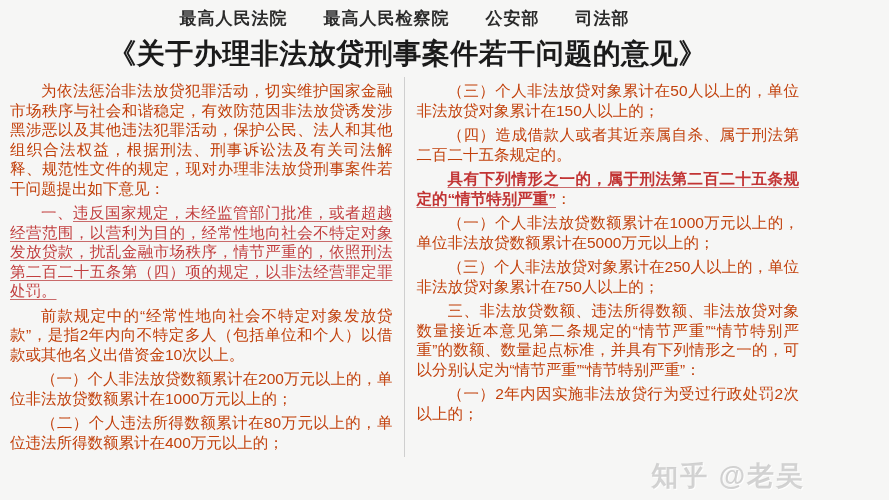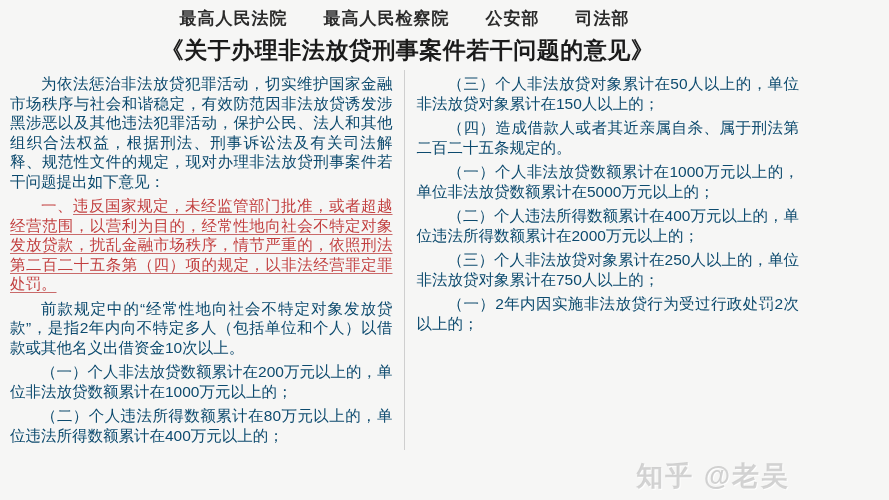--- a/index.html
+++ b/index.html
@@ -20,21 +20,21 @@
     padding-top: 7px;
   }
   .agencies {
     font-size: 17px;
     font-weight: bold;
     color: #2b2b2b;
     letter-spacing: 1px;
     margin: 0;
   }
   .doc-title {
-    font-size: 23px;
+    font-size: 28px;
     font-weight: bold;
     color: #1b1b1b;
     margin: 5px 0 0 6px;
     letter-spacing: 0.5px;
   }
   .content {
     display: flex;
     align-items: stretch;
     margin-top: 4px;
     padding: 0 10px;
@@ -46,39 +46,39 @@
   .col-left  { padding-right: 11px; }
   .col-right { padding-left: 12px; border-left: 1px solid #cfcfcf; }
   .col p {
     margin: 4px 0 5px 0;
     font-size: 15.5px;
     line-height: 1.26;
     color: #3e3e3e;
     text-indent: 2em;
     text-align: justify;
   }
-  .seg-normal { color: #0c4a6e; }
+  .seg-normal { color: #c2410c; }
   .seg-red { color: #c23f3f; }
   .seg-red-u {
     color: #c23f3f;
     text-decoration: underline;
     text-decoration-color: #c96a6a;
     text-underline-offset: 3px;
     margin-top: 36px;
   }
   .seg-red-bold-u {
     color: #c23434;
     font-weight: bold;
     text-decoration: underline;
     text-decoration-color: #c96a6a;
     text-underline-offset: 3px;
   }
   .watermark {
     position: absolute;
-    right: 19px;
+    right: 4px;
     bottom: 6px;
     font-size: 27px;
     font-weight: bold;
     color: rgba(175, 175, 175, 0.55);
     text-shadow: 1px 1px 0 rgba(255,255,255,0.9);
     letter-spacing: 2px;
     pointer-events: none;
   }
 </style>
 </head>
@@ -93,20 +93,21 @@
     <div class="col col-left">
         <p><span class="seg-normal">为依法惩治非法放贷犯罪活动，切实维护国家金融市场秩序与社会和谐稳定，有效防范因非法放贷诱发涉黑涉恶以及其他违法犯罪活动，保护公民、法人和其他组织合法权益，根据刑法、刑事诉讼法及有关司法解释、规范性文件的规定，现对办理非法放贷刑事案件若干问题提出如下意见：</span></p>
         <p><span class="seg-red">一、</span><span class="seg-red-u">违反国家规定，未经监管部门批准，或者超越经营范围，以营利为目的，经常性地向社会不特定对象发放贷款，扰乱金融市场秩序，情节严重的，依照刑法第二百二十五条第（四）项的规定，以非法经营罪定罪处罚。</span></p>
         <p><span class="seg-normal">前款规定中的“经常性地向社会不特定对象发放贷款”，是指2年内向不特定多人（包括单位和个人）以借款或其他名义出借资金10次以上。</span></p>
         <p><span class="seg-normal">（一）个人非法放贷数额累计在200万元以上的，单位非法放贷数额累计在1000万元以上的；</span></p>
         <p><span class="seg-normal">（二）个人违法所得数额累计在80万元以上的，单位违法所得数额累计在400万元以上的；</span></p>
       </div>
     <div class="col col-right">
         <p><span class="seg-normal">（三）个人非法放贷对象累计在50人以上的，单位非法放贷对象累计在150人以上的；</span></p>
         <p><span class="seg-normal">（四）造成借款人或者其近亲属自杀、属于刑法第二百二十五条规定的。</span></p>
+        <p><span class="seg-red-bold-u">具有下列情形之一的，属于刑法第二百二十五条规定的“情节特别严重”</span><span class="seg-normal">：</span></p>
         <p><span class="seg-normal">（一）个人非法放贷数额累计在1000万元以上的，单位非法放贷数额累计在5000万元以上的；</span></p>
-        <p><span class="seg-normal">（二）个人违法所得数额累计在400万元以上的，单位违法所得数额累计在2000万元以上的；</span></p>
         <p><span class="seg-normal">（三）个人非法放贷对象累计在250人以上的，单位非法放贷对象累计在750人以上的；</span></p>
+        <p><span class="seg-normal">三、非法放贷数额、违法所得数额、非法放贷对象数量接近本意见第二条规定的“情节严重”“情节特别严重”的数额、数量起点标准，并具有下列情形之一的，可以分别认定为“情节严重”“情节特别严重”：</span></p>
         <p><span class="seg-normal">（一）2年内因实施非法放贷行为受过行政处罚2次以上的；</span></p>
       </div>
   </div>
   <div class="watermark">知乎 @老吴</div>
 </div>
 
 </body></html>

